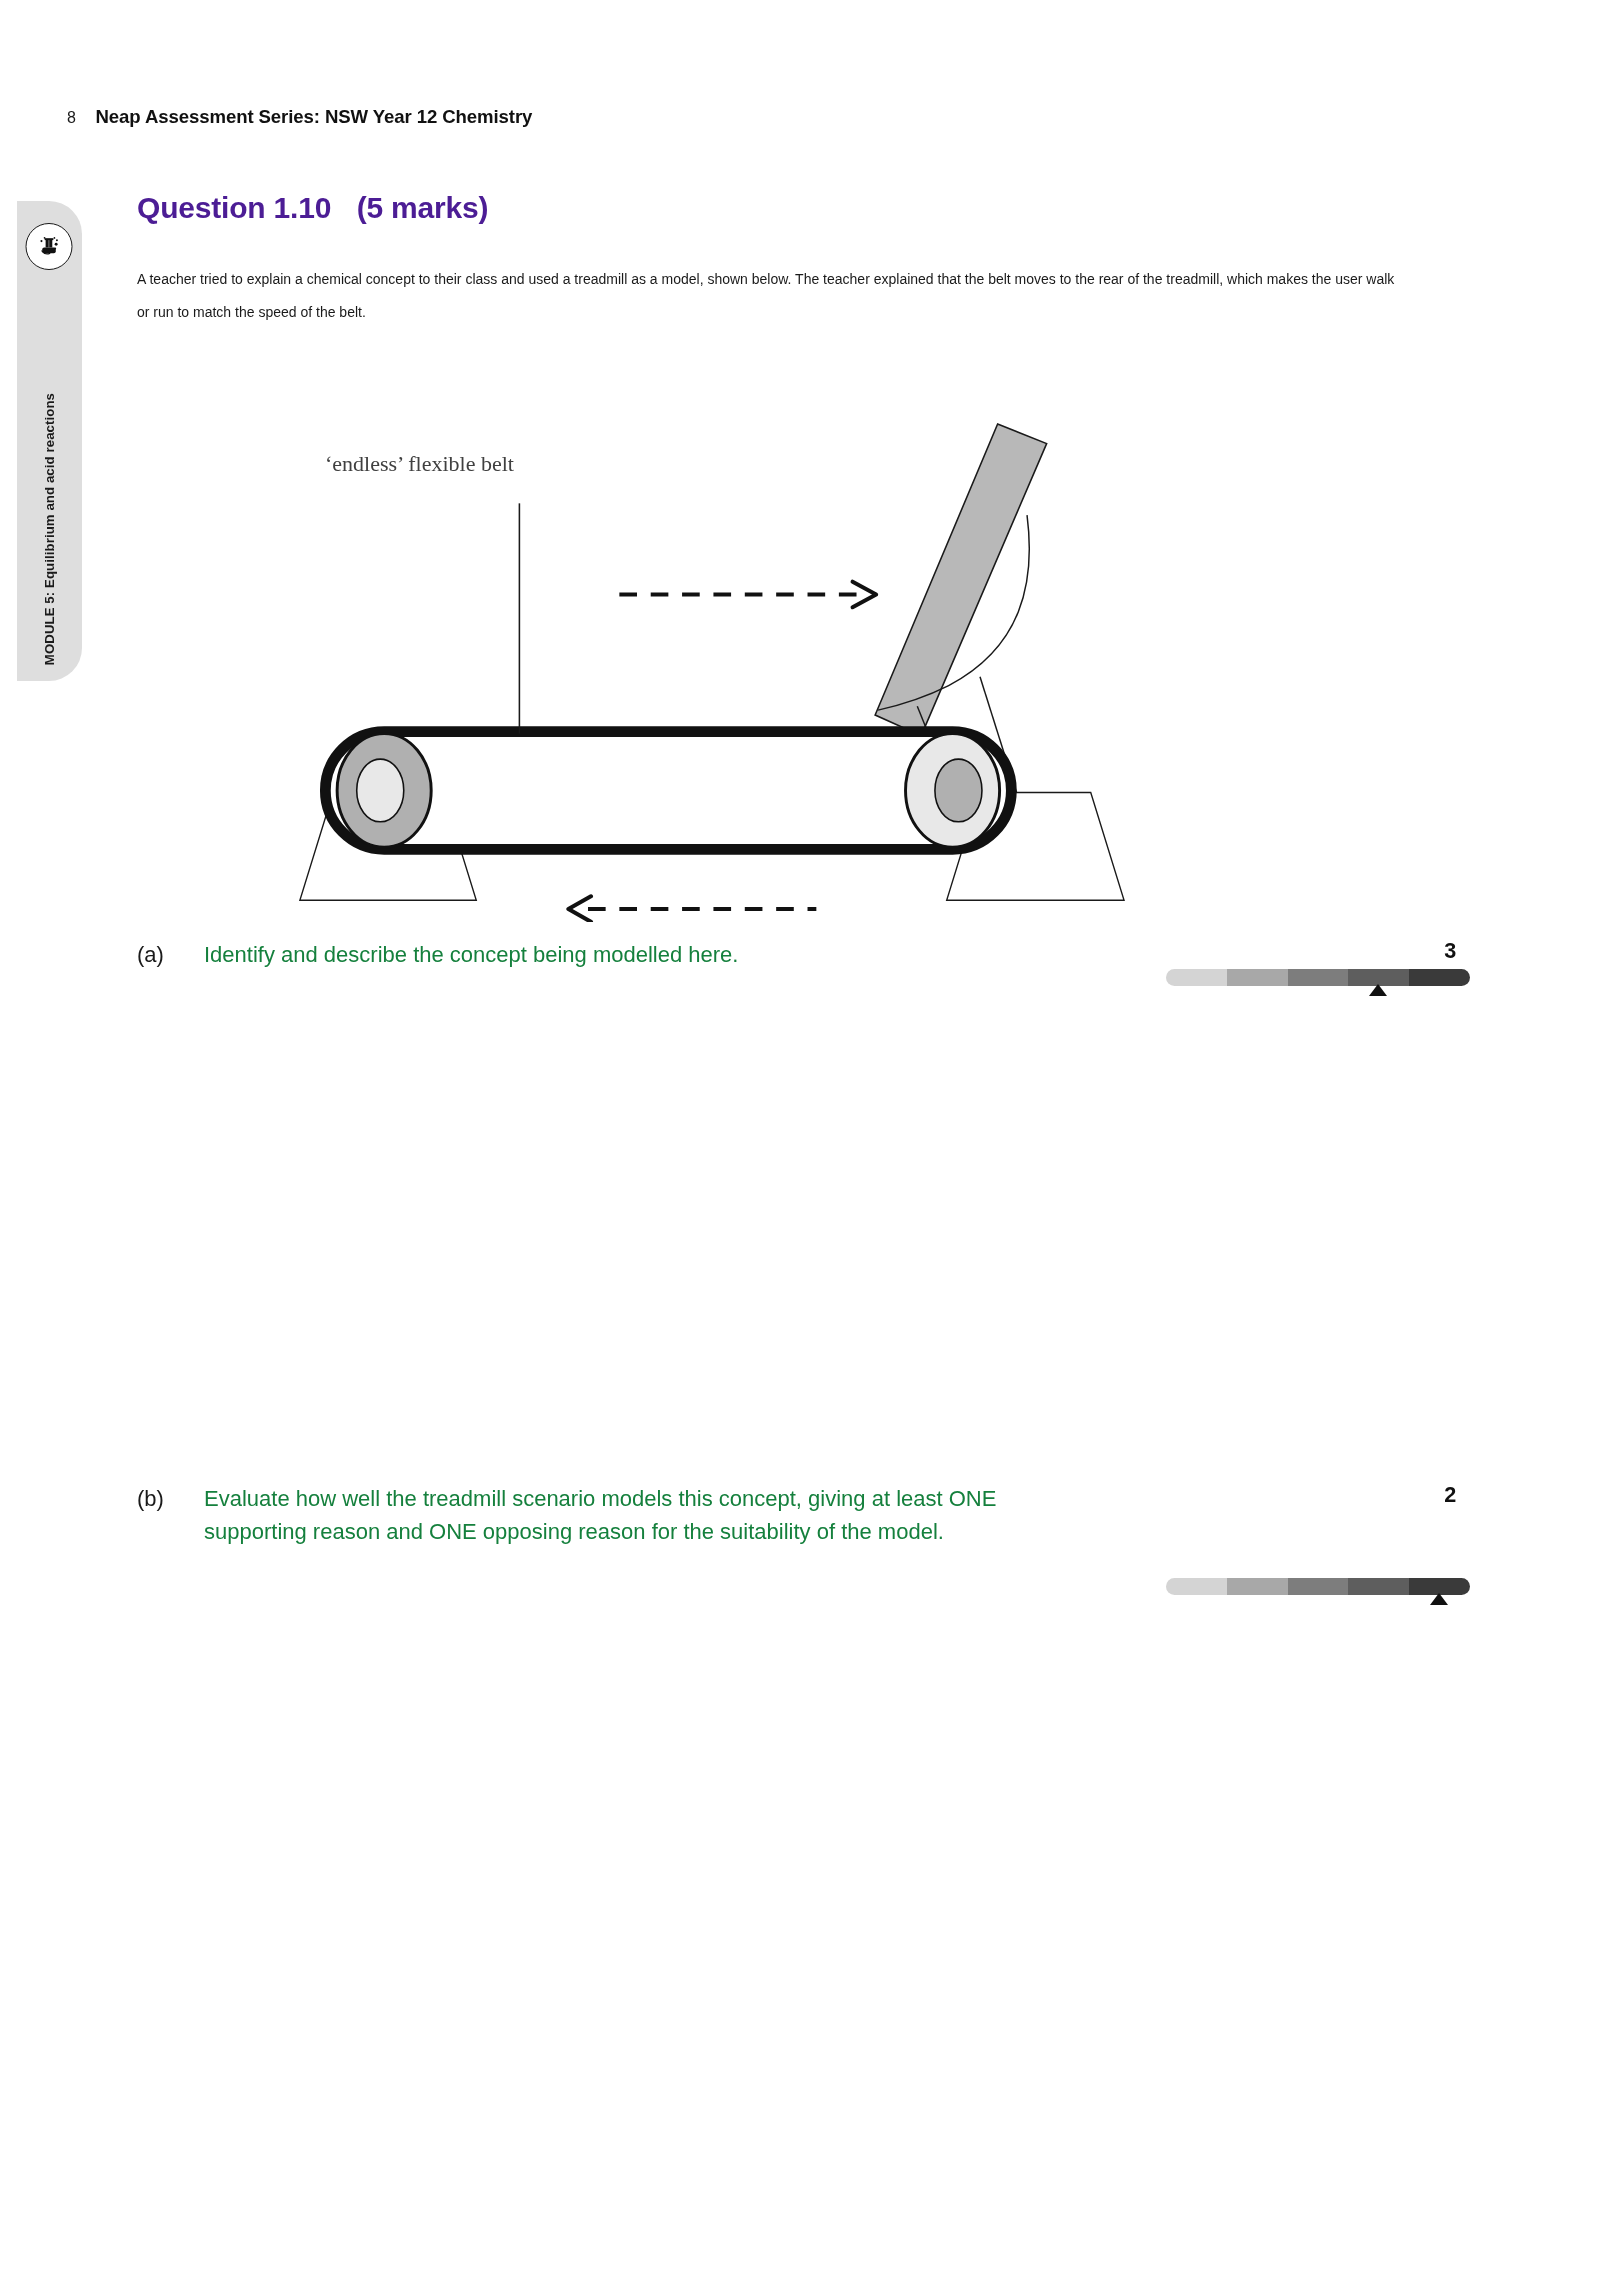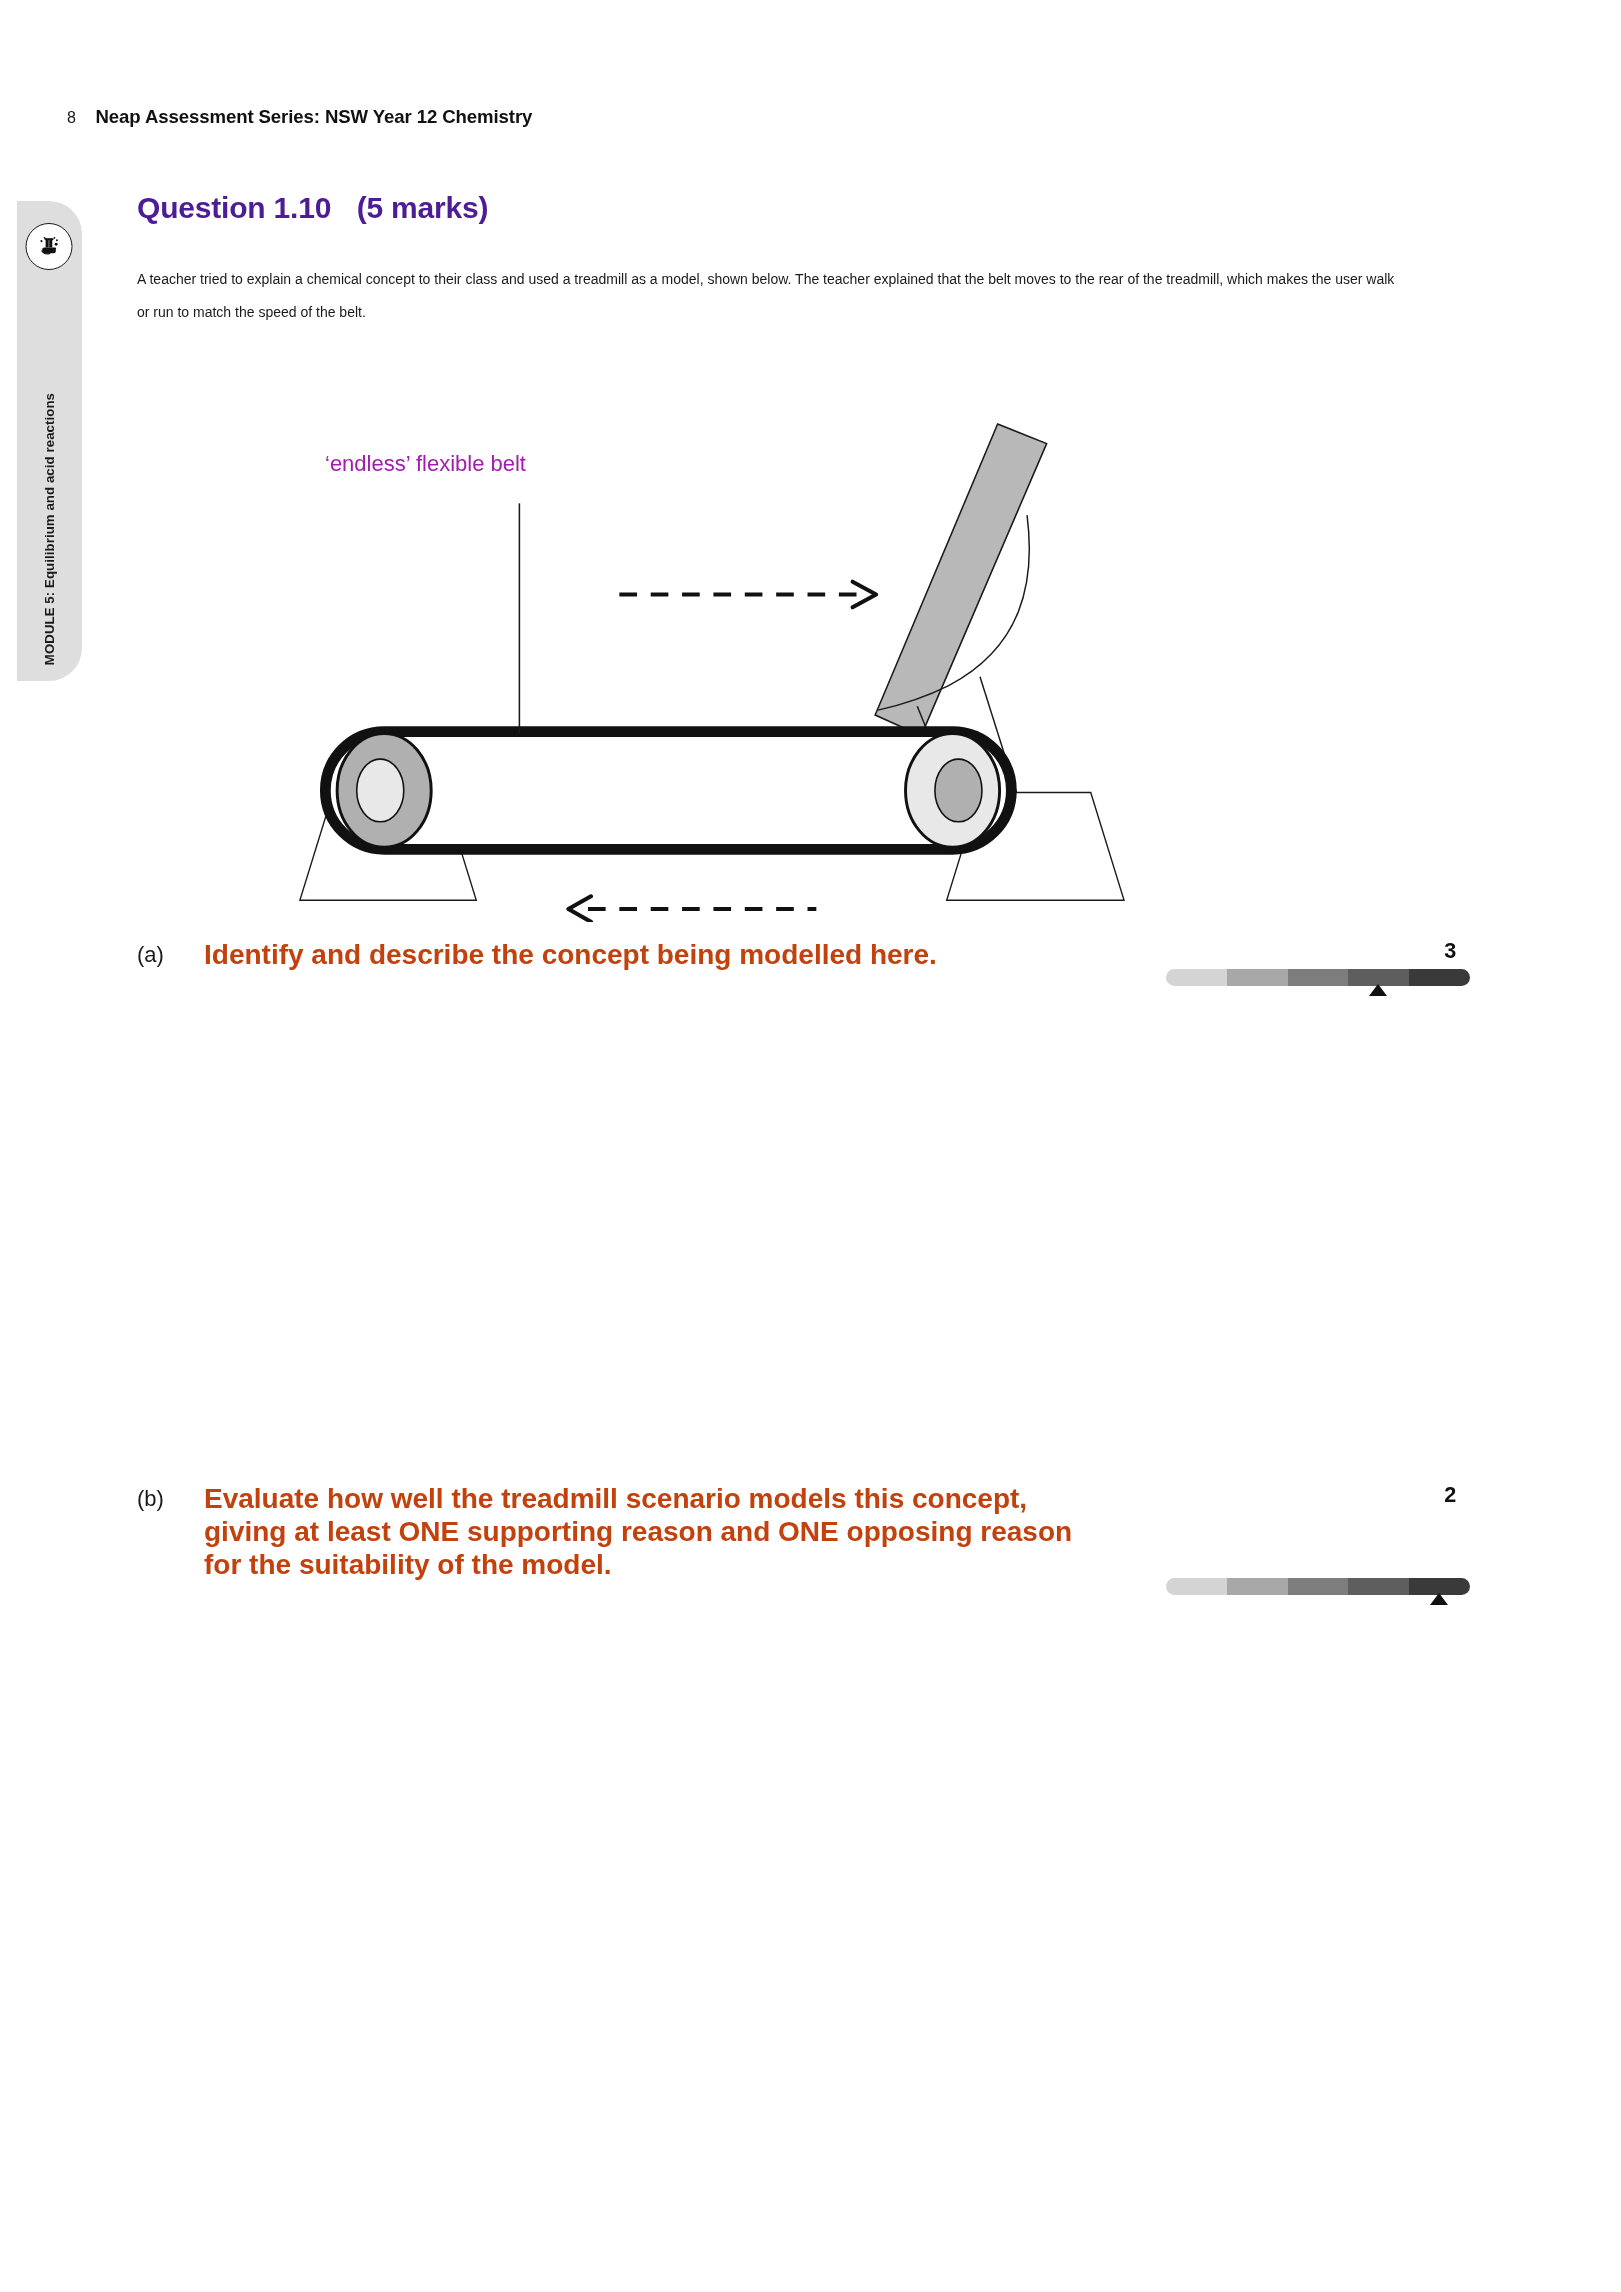--- a/index.html
+++ b/index.html
@@ -69,21 +69,21 @@
   .diagram svg { display:block; }
 
   
   .part { position:absolute; left:0; width:1333px; }
   .part-letter {
     position:absolute; left:0; top:0;
     font-size:22px; line-height:33px; color:#1a1a1a;
   }
   .part-text {
     position:absolute; left:67px; top:0; width:882px;
-    font-size:28px; line-height:33px; color:#c2410c;font-weight:bold;
+    font-size:22px; line-height:33px; color:#15803d;
   }
   .part-marks {
     position:absolute; right:13.7px; top:0;
     font-size:21.6px; font-weight:bold; color:#111;
   }
 
   
   .difficulty { position:absolute; right:0; width:304px; }
   .difficulty-bar {
     display:flex; height:16.7px; width:304px;
@@ -181,21 +181,21 @@
         <line x1="332" y1="186" x2="575" y2="186" stroke="#111" stroke-width="4.2" stroke-dasharray="18,14"></line>
         <path d="M570,173 L594,186 L570,199" fill="none" stroke="#111" stroke-width="4.2" stroke-linecap="round" stroke-linejoin="round"></path>
       </g>
 
       <g>
         <line x1="300" y1="507" x2="533" y2="507" stroke="#111" stroke-width="4.2" stroke-dasharray="18,14"></line>
         <path d="M303,494 L280,507 L303,520" fill="none" stroke="#111" stroke-width="4.2" stroke-linecap="round" stroke-linejoin="round"></path>
       </g>
     </svg>
 
-    <div style="position:absolute; left:31px; top:39px; font-size:22px; color:#a21caf; white-space:nowrap;">‘endless’ flexible belt</div>
+    <div style="position:absolute; left:31px; top:39px; font-size:22px; color:#404040; white-space:nowrap;font-family:Liberation Serif, serif;">‘endless’ flexible belt</div>
   </div>
 
   <div class="part" style="top:938px;">
     <span class="part-letter">(a)</span>
     <span class="part-text">Identify and describe the concept being modelled here.</span>
     <span class="part-marks">3</span>
 
     <div class="difficulty" style="top:31px;">
       <div class="difficulty-bar">
         <i style="background:#d4d4d4"></i>

